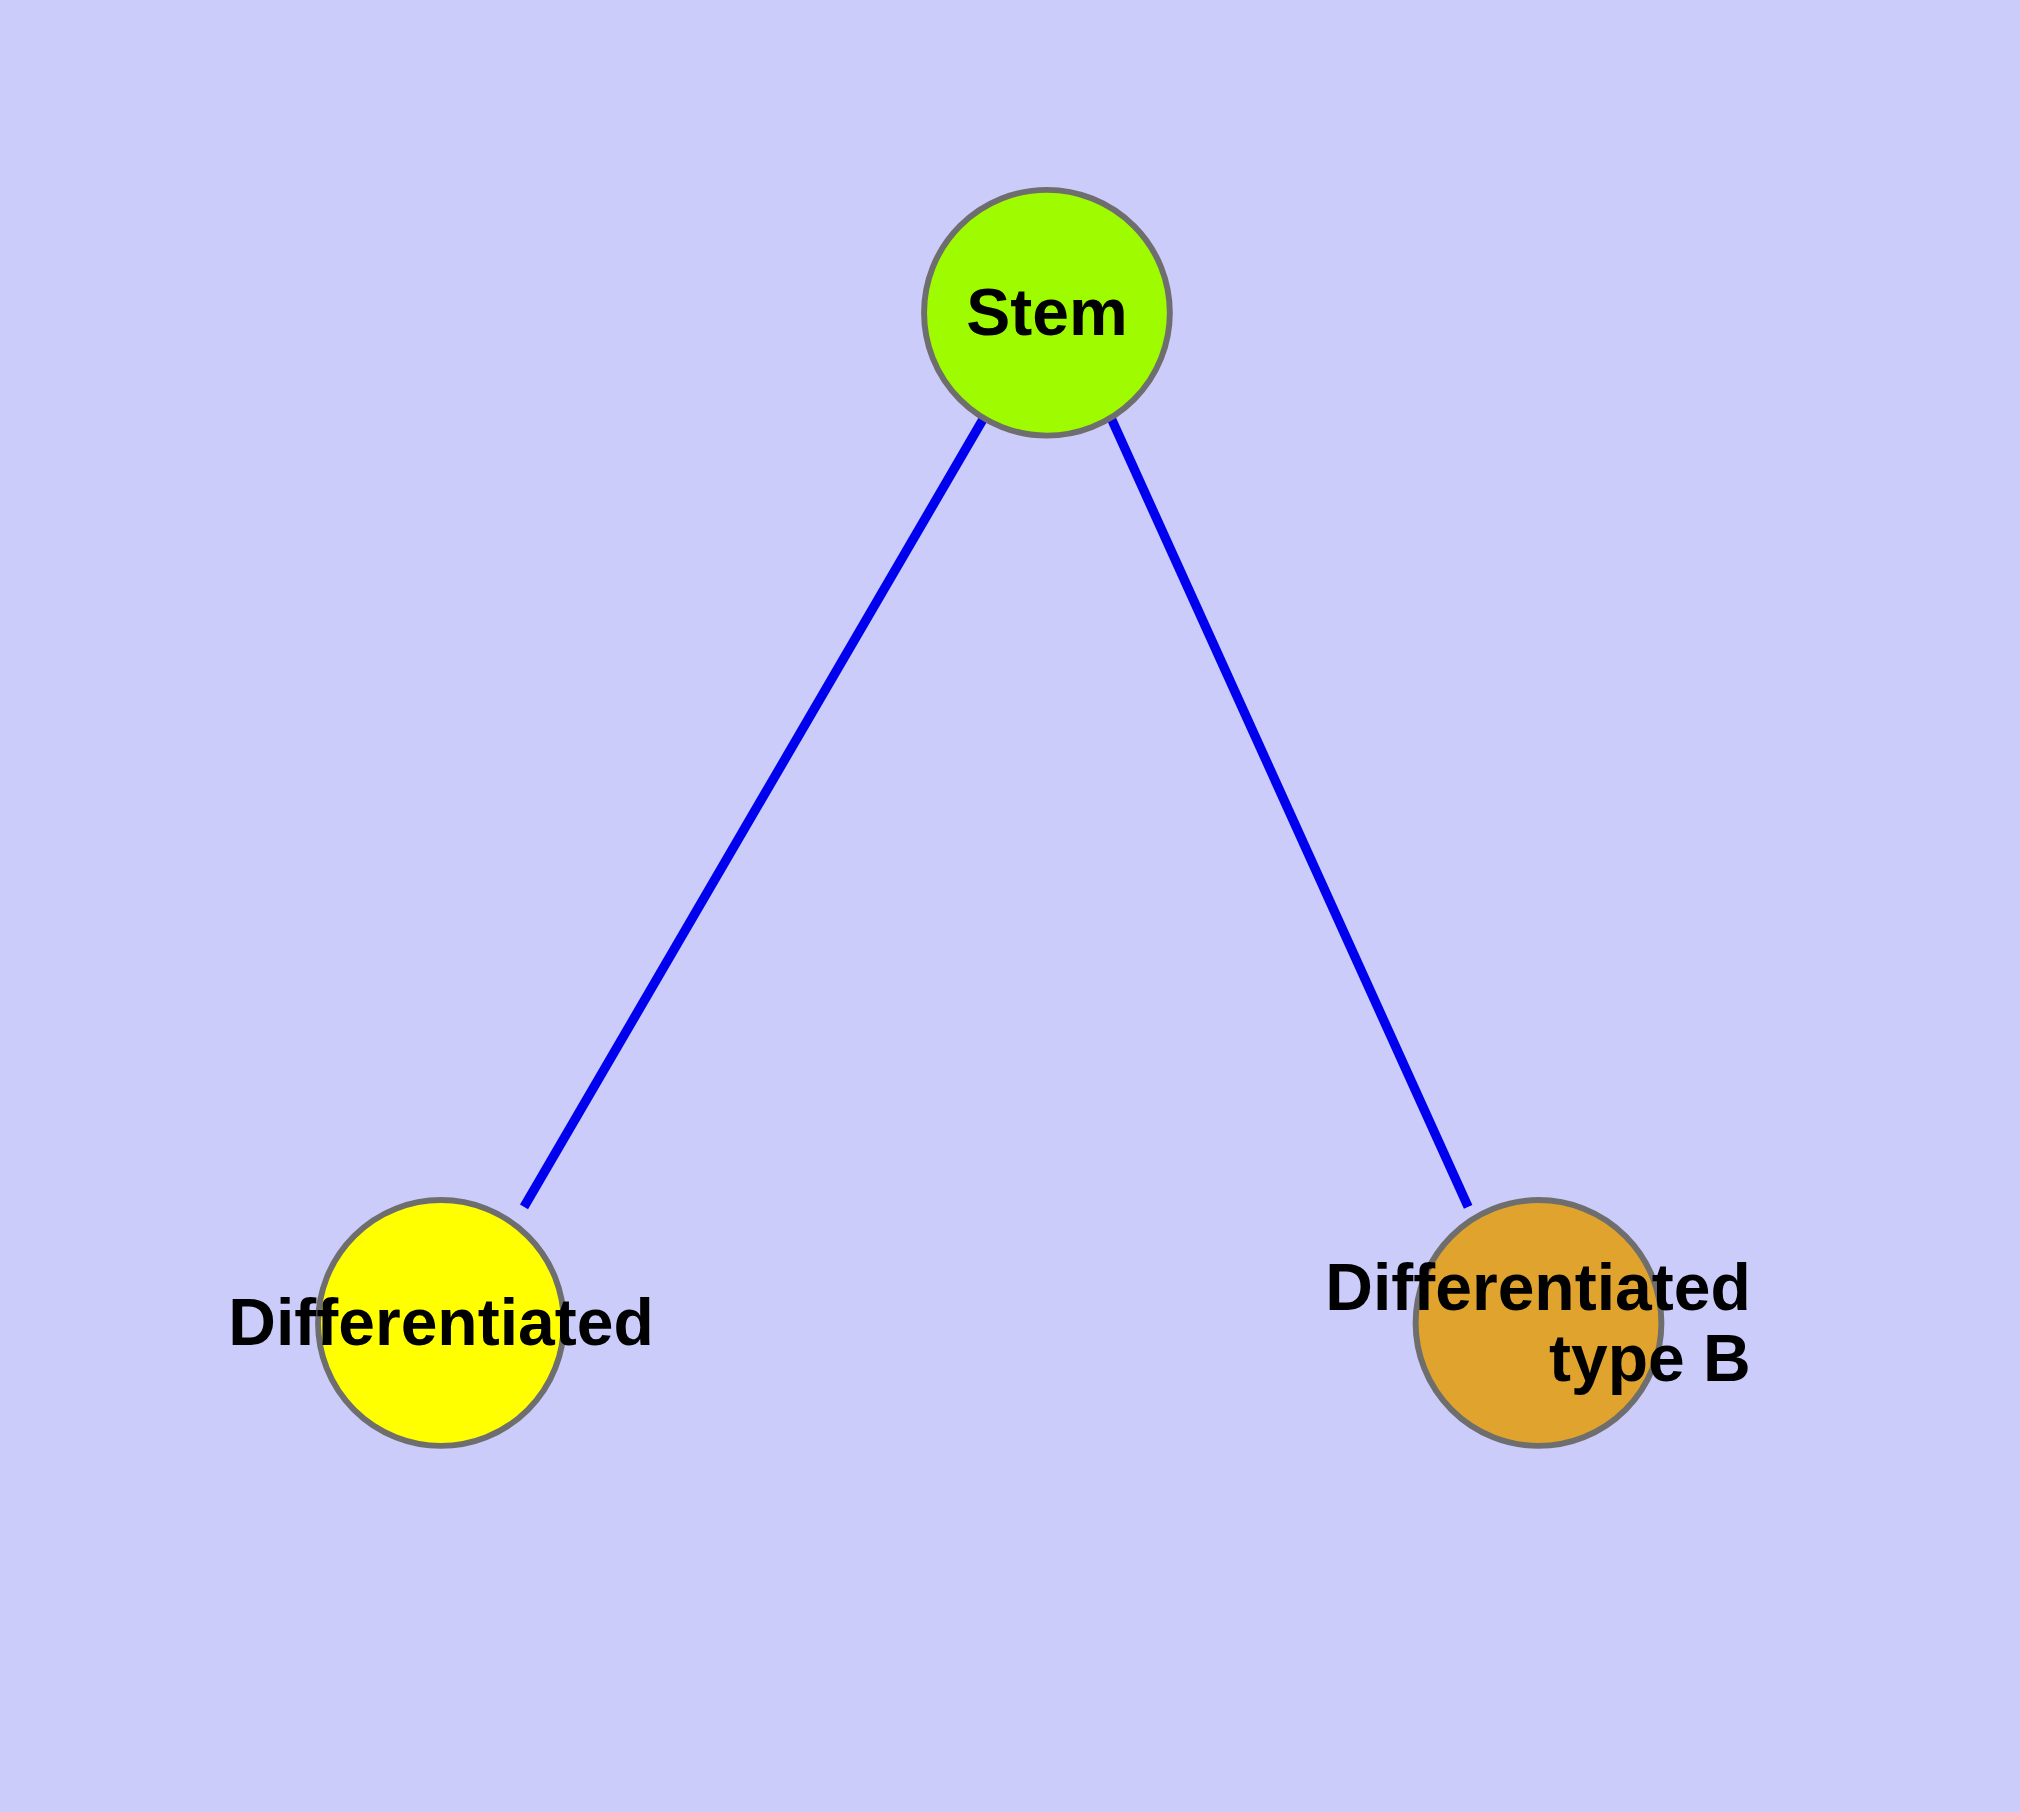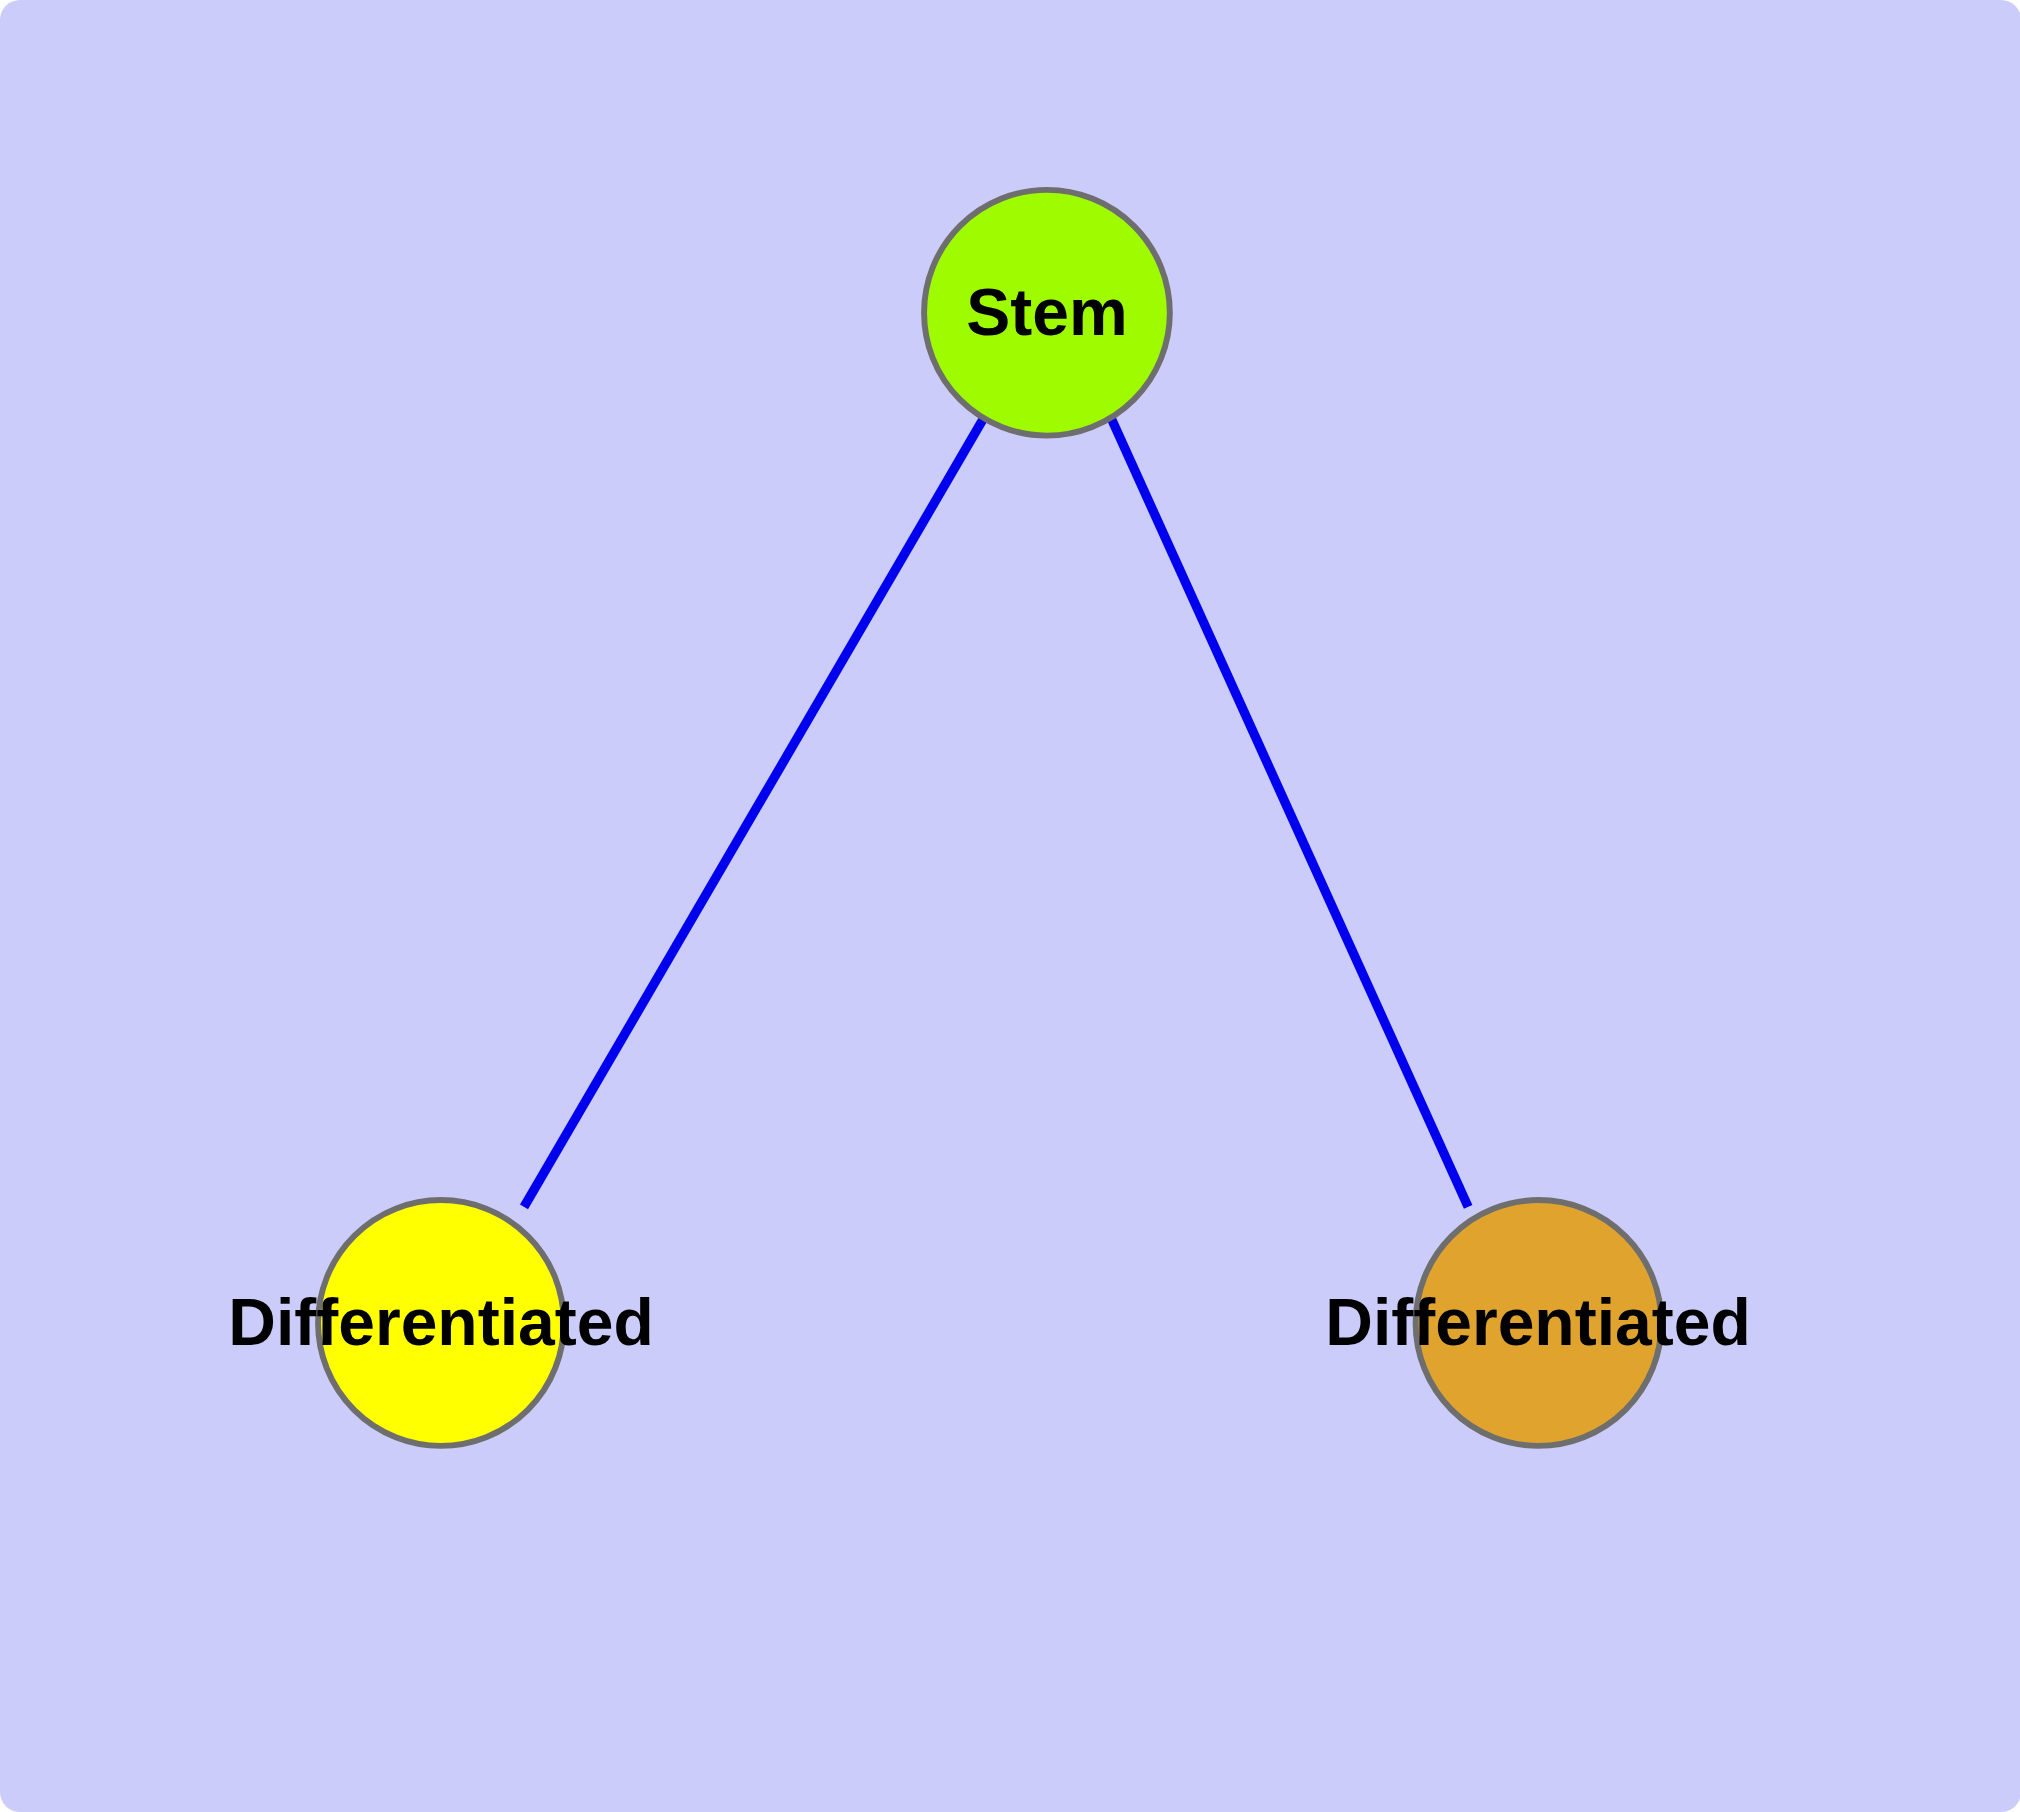--- a/index.html
+++ b/index.html
@@ -7,21 +7,20 @@
     padding: 0;
     background: #ffffff;
   }
   #canvas {
     position: relative;
     width: 2021px;
     height: 1812px;
     background: #ccccfa;
     overflow: hidden;
     font-family: "Liberation Sans", sans-serif;
-    border-radius: 20px;
   }
   #graph-svg {
     position: absolute;
     left: 0;
     top: 0;
     width: 2021px;
     height: 1812px;
   }
   .node-label {
     position: absolute;
@@ -55,17 +54,17 @@
     <g id="nodes-layer">
         <circle cx="1235" cy="369" r="145" fill="#9efb00" stroke="#6e6e6e" stroke-width="7"></circle>
         <circle cx="520" cy="1561" r="145" fill="#ffff00" stroke="#6e6e6e" stroke-width="7"></circle>
         <circle cx="1815" cy="1561" r="145" fill="#e0a32e" stroke="#6e6e6e" stroke-width="7"></circle>
       </g>
   </svg>
 
   <div id="labels-layer">
       <div class="node-label root" style="left: 1047px; top: 313px;"><div>Stem</div></div>
       <div class="node-label leaf" style="left: 441px; top: 1323px;"><div>Differentiated</div></div>
-      <div class="node-label leaf" style="left: 1538px; top: 1323px;"><div>Differentiated</div></div>
+      <div class="node-label leaf" style="left: 1538px; top: 1323px;"><div>Differentiated</div><div>type B</div></div>
     </div>
 
 </div>
 
 
 </body></html>

